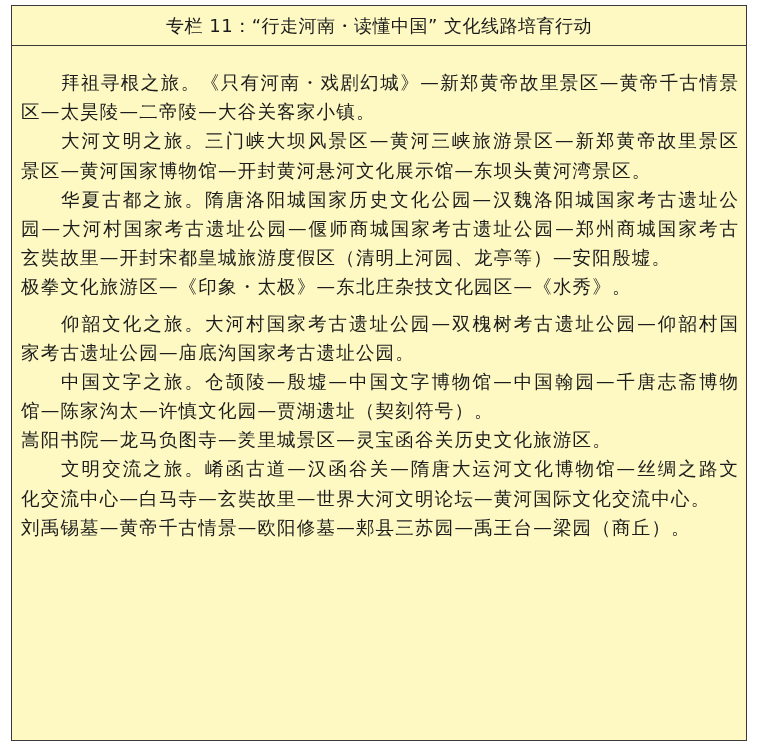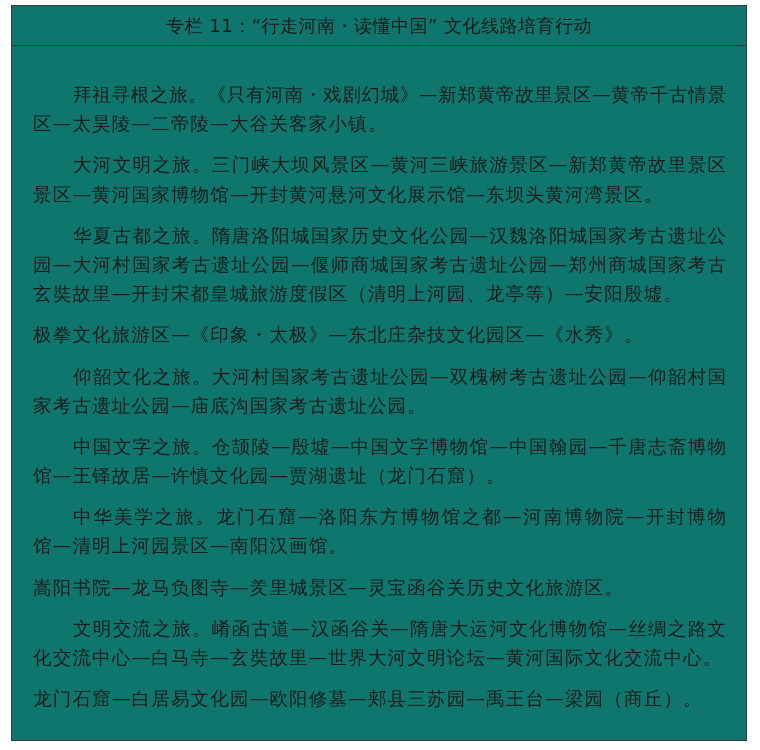--- a/index.html
+++ b/index.html
@@ -14,21 +14,21 @@
       overflow: hidden;
     }
     .box {
       position: absolute;
       left: 11px;
       top: 5px;
       width: 736px;
       height: 736px;
       border: 1.5px solid #3a3a3a;
       box-sizing: border-box;
-      background: #0f766e;
+      background: #fef9c3;
     }
     .box-header {
       position: absolute;
       left: 0;
       top: 0;
       width: 100%;
       height: 40px;
       border-bottom: 1.5px solid #3a3a3a;
       box-sizing: border-box;
       display: flex;
@@ -42,21 +42,21 @@
       letter-spacing: 0.5px;
       white-space: nowrap;
     }
     .box-body {
       position: absolute;
       left: 9px;
       top: 62px;
       width: 717px;
     }
     .para {
-      margin: 12px;
+      margin: 0;
       padding: 0;
     }
     .para.gap-before {
       margin-top: 7px;
     }
     .line {
       display: block;
       height: 29.2px;
       line-height: 29.2px;
       font-family: "DejaVu Serif", "Liberation Serif", serif;
@@ -109,35 +109,31 @@
       <span class="line last">极拳文化旅游区—《印象・太极》—东北庄杂技文化园区—《水秀》。</span>
     </div>
 
     <div class="para gap-before">
       <span class="line indent full">仰韶文化之旅。大河村国家考古遗址公园—双槐树考古遗址公园—仰韶村国</span>
       <span class="line last">家考古遗址公园—庙底沟国家考古遗址公园。</span>
     </div>
 
     <div class="para">
       <span class="line indent full">中国文字之旅。仓颉陵—殷墟—中国文字博物馆—中国翰园—千唐志斋博物</span>
-      <span class="line last">馆—王铎故居—许慎文化园—贾湖遗址（龙门石窟）。</span>
+      <span class="line last">馆—陈家沟太—许慎文化园—贾湖遗址（契刻符号）。</span>
     </div>
 
-    <div class="para">
-      <span class="line indent full">中华美学之旅。龙门石窟—洛阳东方博物馆之都—河南博物院—开封博物</span>
-      <span class="line last">馆—清明上河园景区—南阳汉画馆。</span>
-    </div>
 
     <div class="para">
       <span class="line last">嵩阳书院—龙马负图寺—羑里城景区—灵宝函谷关历史文化旅游区。</span>
     </div>
 
     <div class="para">
       <span class="line indent full">文明交流之旅。崤函古道—汉函谷关—隋唐大运河文化博物馆—丝绸之路文</span>
       <span class="line last">化交流中心—白马寺—玄奘故里—世界大河文明论坛—黄河国际文化交流中心。</span>
     </div>
 
     <div class="para">
-      <span class="line last">龙门石窟—白居易文化园—欧阳修墓—郏县三苏园—禹王台—梁园（商丘）。</span>
+      <span class="line last">刘禹锡墓—黄帝千古情景—欧阳修墓—郏县三苏园—禹王台—梁园（商丘）。</span>
     </div>
 
   </div>
 </div>
 
 </body></html>

